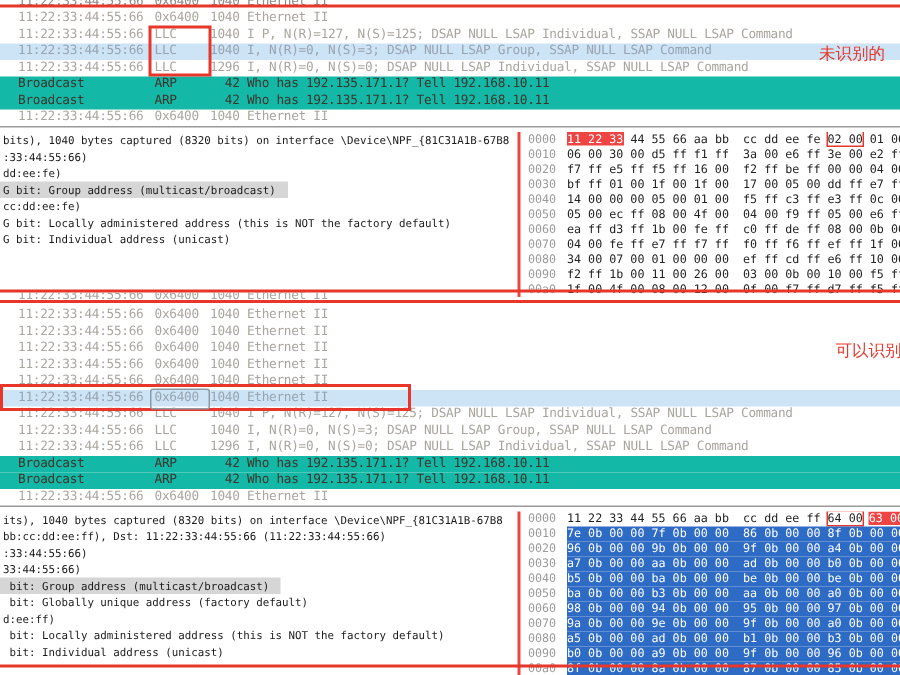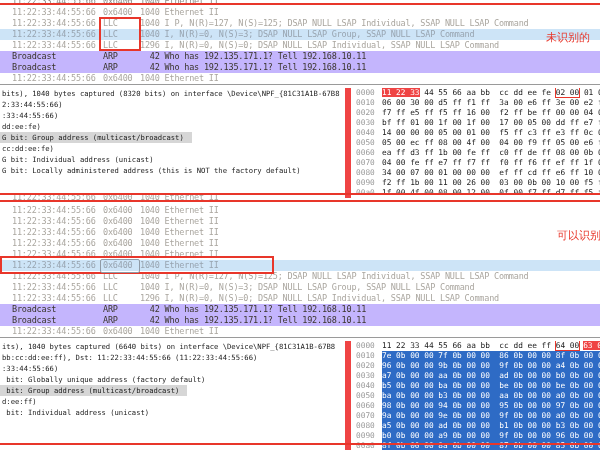--- a/index.html
+++ b/index.html
@@ -6,26 +6,26 @@
   #stage{position:relative;width:600px;height:450px;overflow:hidden;background:#fff;
          font-family:"DejaVu Sans Mono","Liberation Mono",monospace;}
   
   .prow{display:flex;height:11px;line-height:11px;font-size:8.5px;letter-spacing:-0.2px;
         white-space:pre;overflow:hidden;color:#aaa69f;}
   .prow .c1{width:91px;padding-left:12px;flex:none;}
   .prow .c2{width:37px;flex:none;}
   .prow .c3{flex:1;}
   .gray{color:#aaa69f;}
   .sel,.sel2{background:#cde4f7;color:#98a4b0;}
-  .arp{background:#c4b5fd;color:#3a352c;}
+  .arp{background:#14b8a6;color:#3a352c;}
   
   .sep{height:3px;border-top:1px solid #9a9a9a;background:#fff;}
   
   .panes{display:flex;align-items:stretch;background:#fff;}
-  .details{width:345px;flex:none;border-right:6px solid #ef4444;overflow:hidden;}
+  .details{width:345px;flex:none;border-right:2px solid #ef4444;overflow:hidden;}
   .dline{height:11px;line-height:11px;font-size:7.2px;white-space:pre;padding-left:2px;color:#1a1a1a;}
   .dline.hl{background:#d6d6d6;width:fit-content;padding-right:8px;}
   .hexpane{flex:1;overflow:hidden;}
   .hexrow{display:flex;height:10px;line-height:10px;font-size:7.8px;white-space:pre;}
   .hexrow .off{width:26px;padding-left:5px;color:#9a9a9a;flex:none;}
   .hexrow .bytes{flex:1;color:#222;}
   .bluerow .bytes{background:#2e6bc5;color:#fff;}
   .hlseg{background:#ef4444;color:#fff;}
   .redseg{outline:1.5px solid #e8362a;}
   .ml{margin-left:4px;}
@@ -39,21 +39,21 @@
   #partial-seam .prow{margin-top:-3px;}
   
   .redline{position:absolute;left:0;width:600px;height:2px;background:#e8362a;z-index:6;}
   #redline-1{top:3px;} #redline-2{top:193px;} #redline-3{top:200px;} #redline-4{top:443px;}
   .redbox{position:absolute;border:2px solid #e8362a;z-index:6;}
   #redbox-llc{left:99px;top:17px;width:38px;height:30px;}
   #redbox-selrow{left:0px;top:256px;width:270px;height:14px;}
   #graybox-proto{position:absolute;left:100px;top:259px;width:38px;height:12px;
                  border:1px solid #8f9aa5;border-radius:2px;z-index:7;}
   .lbl{position:absolute;color:#e8362a;font-size:11px;line-height:12px;z-index:8;
-       font-family:Liberation Sans, sans-serif;white-space:nowrap;}
+       font-family:Liberation Mono, monospace;white-space:nowrap;}
   #lbl-top{left:546px;top:31px;}
   #lbl-bottom{left:557px;top:229px;}
 </style>
 </head>
 <body>
 
 <div id="stage">
 
   <div id="partial-top" class="clip">
     <div class="prow gray">
@@ -107,34 +107,33 @@
           <span class="c2">0x6400</span>
           <span class="c3">1040 Ethernet II</span>
         </div>
       </div>
     <div class="sep"></div>
     <div class="panes">
       <div class="details">
 
           <div class="dline">bits), 1040 bytes captured (8320 bits) on interface \Device\NPF_{81C31A1B-67B8</div>
 
-          <div class="dline">2:33:44:55:66)</div>
 
           <div class="dline">:33:44:55:66)</div>
 
 
           <div class="dline">dd:ee:fe)</div>
 
           <div class="dline hl">G bit: Group address (multicast/broadcast)</div>
 
           <div class="dline">cc:dd:ee:fe)</div>
 
+          <div class="dline">G bit: Locally administered address (this is NOT the factory default)</div>
+
           <div class="dline">G bit: Individual address (unicast)</div>
-
-          <div class="dline">G bit: Locally administered address (this is NOT the factory default)</div>
         </div>
       <div class="hexpane">
         <div class="hexrow">
           <span class="off">0000</span>
           <span class="bytes"><span class="hlseg">11 22 33</span><span> 44 55 66 aa bb  cc dd ee fe </span><span class="redseg">02 00</span><span> 01 00</span></span>
         </div>
         <div>
 
             <div class="hexrow">
               <span class="off">0010</span>
@@ -270,34 +269,36 @@
         <div class="prow gray">
           <span class="c1">11:22:33:44:55:66</span>
           <span class="c2">0x6400</span>
           <span class="c3">1040 Ethernet II</span>
         </div>
       </div>
     <div class="sep"></div>
     <div class="panes">
       <div class="details">
 
-          <div class="dline">its), 1040 bytes captured (6640 bits) on interface \Device\NPF_{81C31A1B-67B8</div>
+          <div class="dline">its), 1040 bytes captured (8320 bits) on interface \Device\NPF_{81C31A1B-67B8</div>
 
           <div class="dline">bb:cc:dd:ee:ff), Dst: 11:22:33:44:55:66 (11:22:33:44:55:66)</div>
 
           <div class="dline">:33:44:55:66)</div>
 
+          <div class="dline">33:44:55:66)</div>
+
+          <div class="dline hl"> bit: Group address (multicast/broadcast)</div>
 
           <div class="dline"> bit: Globally unique address (factory default)</div>
 
-          <div class="dline hl"> bit: Group address (multicast/broadcast)</div>
-
           <div class="dline">d:ee:ff)</div>
 
 
+          <div class="dline"> bit: Locally administered address (this is NOT the factory default)</div>
 
           <div class="dline"> bit: Individual address (unicast)</div>
         </div>
       <div class="hexpane">
         <div class="hexrow">
           <span class="off">0000</span>
           <span class="bytes"><span>11 22 33 44 55 66 aa bb  cc dd ee ff </span><span class="redseg">64 00</span><span class="hlseg ml">63 00</span></span>
         </div>
         <div>
 

